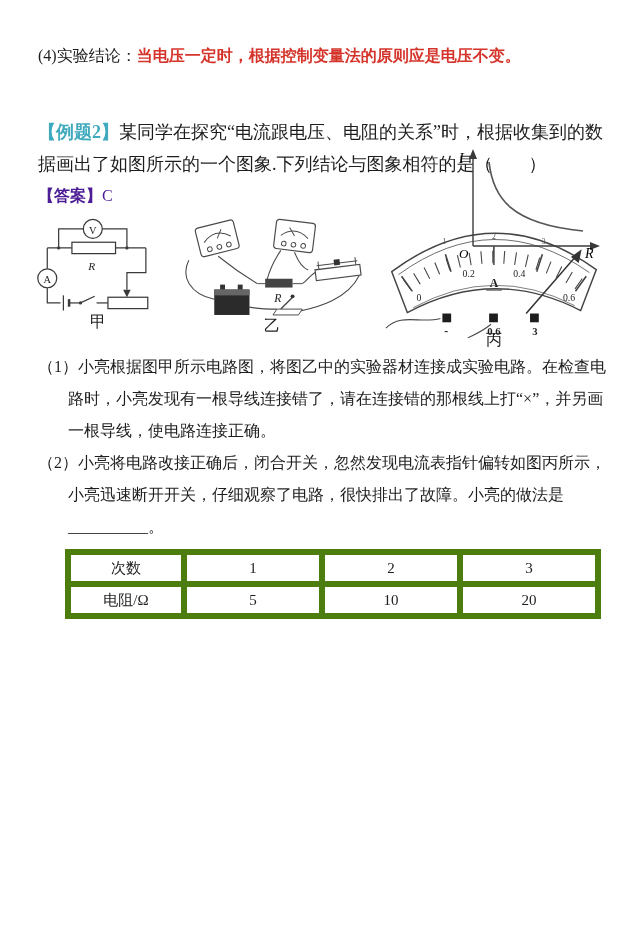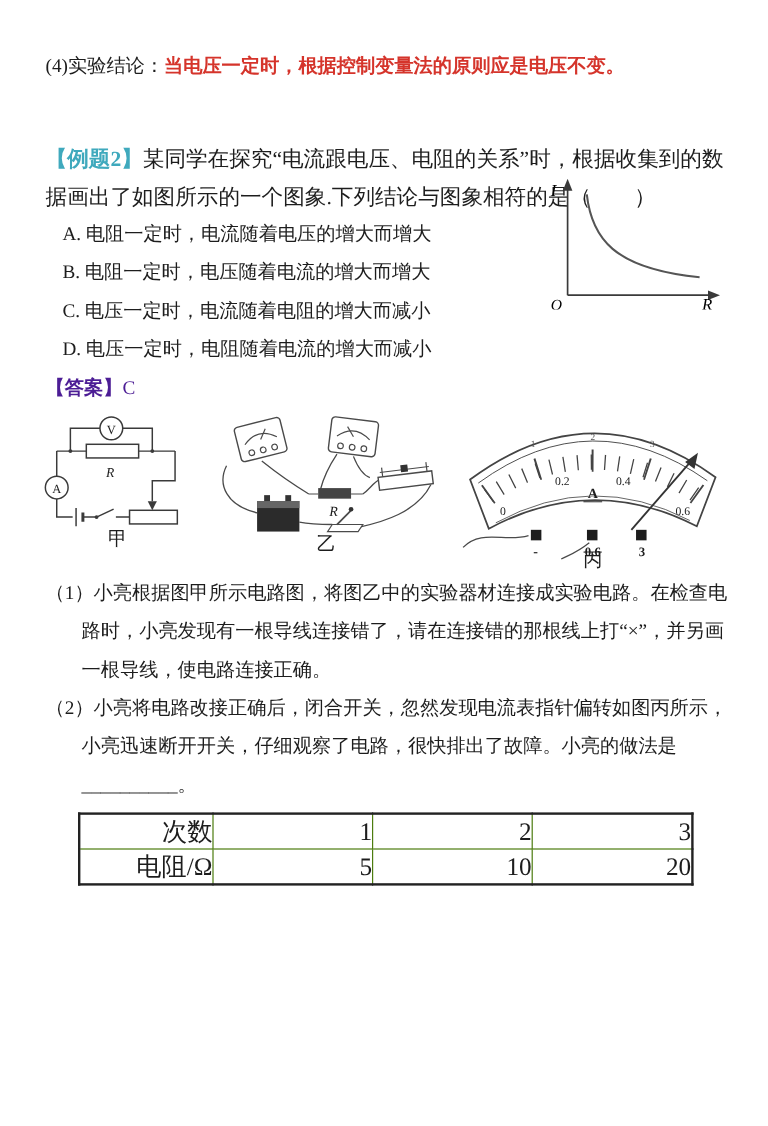--- a/index.html
+++ b/index.html
@@ -16,43 +16,37 @@
   .stem{font-size:18px;line-height:32px;width:100%;margin-top:45px;}
   .options{margin-left:14px;}
   .options .opt{font-size:16px;line-height:32px;}
   .graph-box{position:absolute;top:30px;right:2px;width:155px;height:112px;}
   .q{font-size:16px;line-height:32px;padding-left:30px;text-indent:-30px;}
   .figures{display:flex;align-items:flex-start;justify-content:space-between;margin:4px 0 2px -4px;height:134px;}
   .fig{display:flex;flex-direction:column;align-items:center;}
   .fig-label{font-size:16px;line-height:18px;margin-top:-2px;}
   .fig-bing .fig-label{margin-top:-8px;}
   table.data{border-collapse:collapse;margin:6px 0 4px 27px;}
-  table.data td{border:1px solid #4d7c0f;height:26px;text-align:right;font-size:21px;padding:0;}
+  table.data td{border:6px solid #4d7c0f;height:26px;text-align:center;font-size:15px;padding:0;}
   table.data{border:2px solid #222;}
   td.c0{width:110px;} td.cn{width:132px;}
   svg text{font-family:"Liberation Serif","DejaVu Serif",serif;}
 </style>
 </head>
 <body>
 
 <div class="page">
 
   <div class="p">
     <span>(4)实验结论：</span><span class="red-bold">当电压一定时，根据控制变量法的原则应是电压不变。</span>
   </div>
 
   <div class="example-sec">
     <div class="stem">
       <span class="tag-teal">【例题2】</span><span>某同学在探究“电流跟电压、电阻的关系”时，根据收集到的数据画出了如图所示的一个图象.下列结论与图象相符的是（　　）</span>
-    </div>
-    <div class="options">
-      <div class="opt">A. 电阻一定时，电流随着电压的增大而增大</div>
-      <div class="opt">B. 电阻一定时，电压随着电流的增大而增大</div>
-      <div class="opt">C. 电压一定时，电流随着电阻的增大而减小</div>
-      <div class="opt">D. 电压一定时，电阻随着电流的增大而减小</div>
     </div>
     <div class="graph-box">
       <svg width="155" height="112" viewBox="0 0 155 112">
         <line x1="24" y1="100" x2="24" y2="10" stroke="#3a3a3a" stroke-width="1.4"></line>
         <polygon points="24,3 20,13 28,13" fill="#3a3a3a"></polygon>
         <line x1="24" y1="100" x2="144" y2="100" stroke="#3a3a3a" stroke-width="1.4"></line>
         <polygon points="151,100 141,96 141,104" fill="#3a3a3a"></polygon>
         <path d="M40,16 C44,52 62,78 134,85" fill="none" stroke="#555" stroke-width="1.7"></path>
         <text x="10" y="17" font-size="14" font-style="italic">I</text>
         <text x="136" y="112" font-size="14" font-style="italic">R</text>

